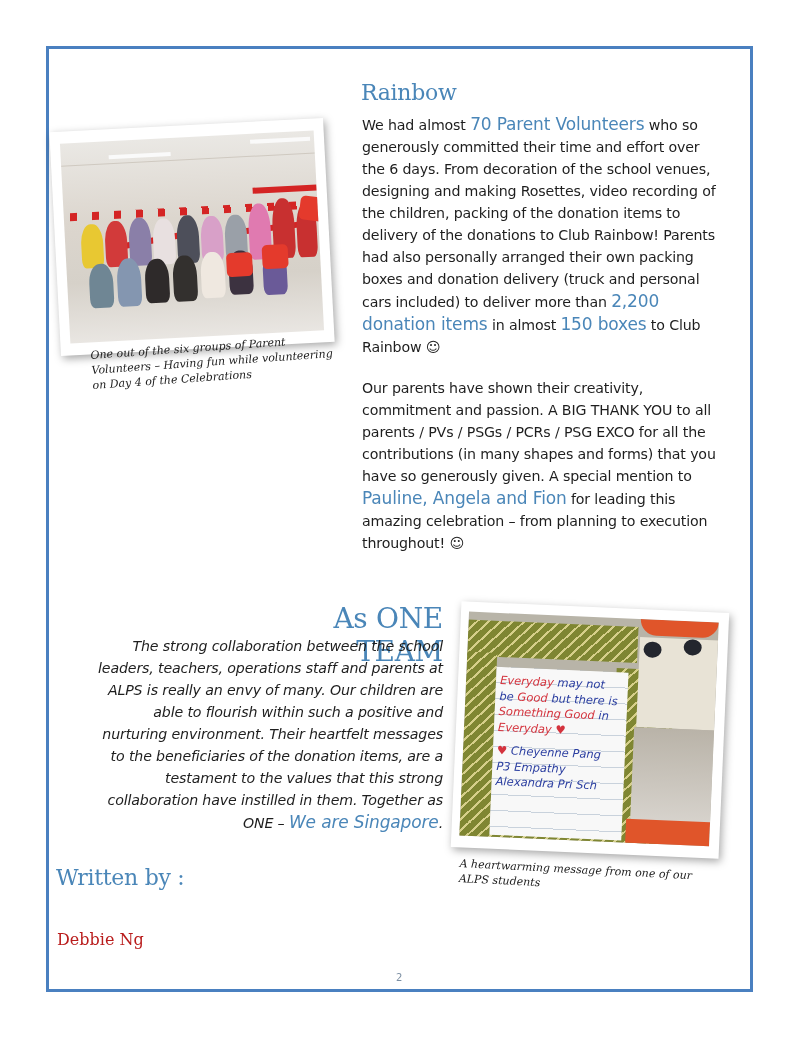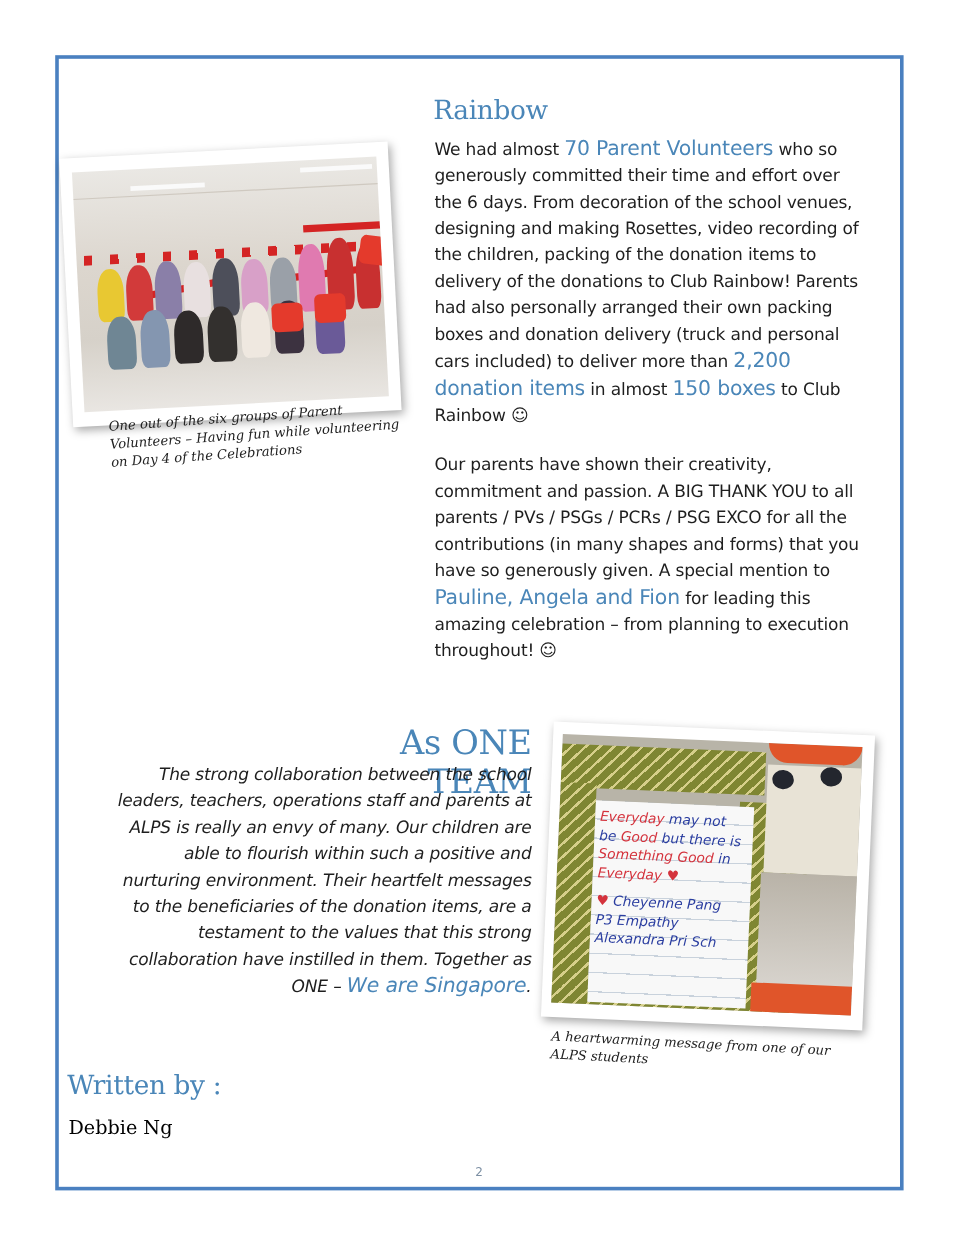--- a/index.html
+++ b/index.html
@@ -1,30 +1,30 @@
 <!DOCTYPE html>
 <html><head>
 <meta charset="utf-8">
 <style>
   html, body { margin: 0; padding: 0; background: #ffffff; }
   body { width: 800px; height: 1039px; position: relative; overflow: hidden; font-family: "DejaVu Sans", sans-serif; color: #1e1e1e; }
   .page-frame { position: absolute; left: 46px; top: 46px; width: 701px; height: 940px; border: 3px solid #4a80c0; box-sizing: content-box; }
   .heading { position: absolute; font-family: "DejaVu Serif", "Liberation Serif", serif; color: #4a86b8; font-weight: normal; margin: 0; }
   .h-parents { left: 361px; top: 80px; font-size: 22px; letter-spacing: -0.3px; }
   .h-team { left: 278px; top: 602px; font-size: 28px; width: 165px; text-align: right; letter-spacing: -0.3px; }
-  .h-written { left: 56px; top: 893px; font-size: 22px; letter-spacing: -0.3px; }
+  .h-written { left: 56px; top: 865px; font-size: 22px; letter-spacing: -0.3px; }
   .body-text { position: absolute; font-size: 14.2px; line-height: 22px; letter-spacing: -0.15px; }
   .para1 { left: 362px; top: 113px; width: 355px; }
   .para2 { left: 362px; top: 377px; width: 355px; }
   .para3 { left: 98px; top: 635px; width: 345px; text-align: right; font-style: italic; }
   .hl { color: #4a86b8; font-size: 17px; }
   .caption { position: absolute; font-family: "DejaVu Serif", "Liberation Serif", serif; font-style: italic; font-size: 11px; line-height: 15px; color: #222; }
   .caption1 { left: 90px; top: 348px; width: 250px; transform: rotate(-4deg); transform-origin: left top; }
   .caption2 { left: 460px; top: 856px; width: 260px; transform: rotate(3deg); transform-origin: left top; }
-  .author { position: absolute; left: 57px; top: 930px; font-family: "DejaVu Serif", "Liberation Serif", serif; font-size: 16px; color: #000000; }
+  .author { position: absolute; left: 57px; top: 930px; font-family: "DejaVu Serif", "Liberation Serif", serif; font-size: 16px; color: #b91c1c; }
   .page-num { position: absolute; left: 396px; top: 972px; font-size: 10px; color: #7c8fa3; }
   .photo { position: absolute; background: #fff; box-shadow: 2px 3px 8px rgba(0,0,0,0.35); }
   .photo1 { left: 55px; top: 125px; width: 274px; height: 224px; transform: rotate(-3deg); }
   .photo1 .inner { position: absolute; left: 10px; top: 12px; right: 10px; bottom: 12px; background: linear-gradient(#eae8e4 0%, #dcd6ce 40%, #d6d1c9 70%, #e9e6e2 100%); overflow: hidden; }
   .photo2 { left: 456px; top: 607px; width: 268px; height: 246px; transform: rotate(2.5deg); }
   .photo2 .inner { position: absolute; left: 8px; top: 10px; right: 10px; bottom: 12px; background: #b8b4a8; overflow: hidden; }
   .light { position: absolute; height: 4px; background: #fafafa; }
   .banner { position: absolute; height: 6px; background: #d42424; }
   .person { position: absolute; border-radius: 45% 45% 20% 20%; }
   .foam { position: absolute; width: 26px; height: 24px; background: #e43a2c; border-radius: 5px; }

